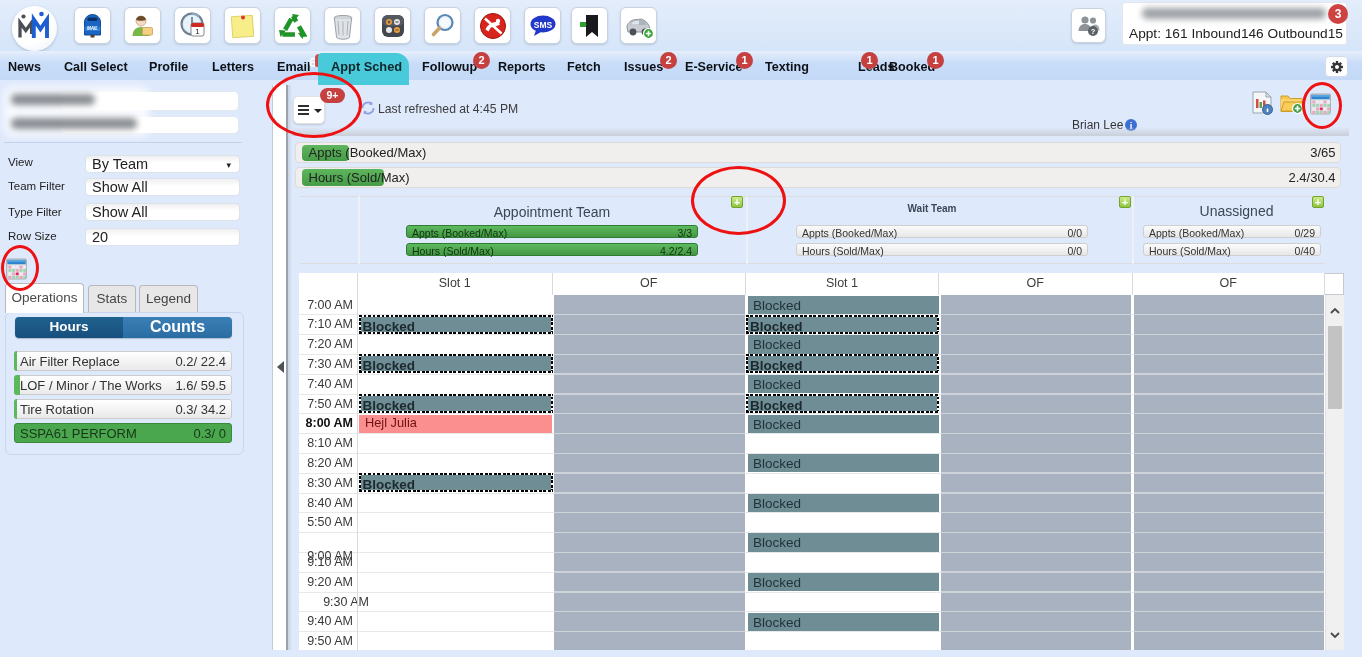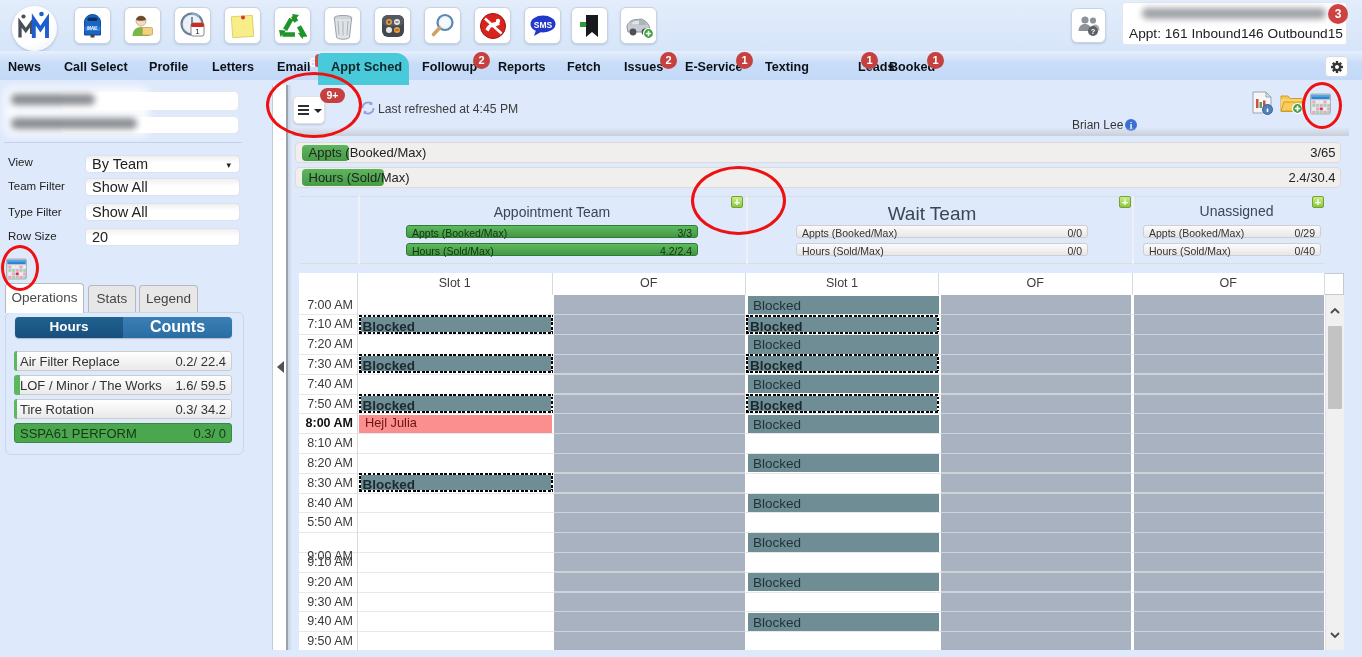--- a/index.html
+++ b/index.html
@@ -352,21 +352,21 @@
     <div class="abs" style="left:295px;top:166.5px;width:1046px;height:21px;background:#f0efed;border:1px solid #dcdbd9;border-radius:4px;">
 <div style="position:absolute;left:5.5px;top:1.5px;width:82px;height:16.5px;background:linear-gradient(#5db55d,#479c47);border-radius:4px;"></div>
 <div style="position:absolute;left:12.5px;top:2px;font-size:13px;color:#222;">Hours (Sold/Max)</div>
 <div style="position:absolute;right:4.5px;top:2px;font-size:13px;color:#222;">2.4/30.4</div>
     </div>
     <div class="abs" style="left:300px;top:196px;width:1025px;height:68px;border-top:1px solid #dcdcdc;border-bottom:1px solid #dcdcdc;"></div>
     <div class="abs" style="left:358px;top:196px;width:1.5px;height:68px;background:#eef2f7;"></div>
     <div class="abs" style="left:746px;top:196px;width:1.5px;height:68px;background:#eef2f7;"></div>
     <div class="abs" style="left:1132px;top:196px;width:1.5px;height:68px;background:#eef2f7;"></div>
     <div class="abs" style="left:358px;top:204px;width:388px;text-align:center;font-size:14px;color:#3b4754;">Appointment Team</div>
-    <div class="abs" style="left:746px;top:203px;width:372px;text-align:center;font-size:19px;color:#3b4754;">Wait Team</div>
+    <div class="abs" style="left:746px;top:203px;width:372px;text-align:center;font-size:10px;color:#3b4754;font-weight:bold;">Wait Team</div>
     <div class="abs" style="left:1140px;top:203px;width:193px;text-align:center;font-size:14px;color:#3b4754;">Unassigned</div>
     <div class="gplus" style="left:731px;top:196px;">+</div>
     <div class="gplus" style="left:1119px;top:196px;">+</div>
     <div class="gplus" style="left:1312px;top:196px;">+</div>
     <div class="tmbar tmgreen" style="left:406px;top:225px;width:292px;">
       <div class="nm">Appts (Booked/Max)</div>
       <div class="vl">3/3</div>
     </div>
     <div class="tmbar tmgreen" style="left:406px;top:243px;width:292px;">
       <div class="nm">Hours (Sold/Max)</div>
@@ -475,21 +475,21 @@
       <div class="timerow" style="left:0;top:102.0px;width:54px;">7:50 AM</div>
       <div class="timerow" style="left:0;top:121.8px;width:54px;font-weight:bold;color:#111;">8:00 AM</div>
       <div class="timerow" style="left:0;top:141.6px;width:54px;">8:10 AM</div>
       <div class="timerow" style="left:0;top:161.4px;width:54px;">8:20 AM</div>
       <div class="timerow" style="left:0;top:181.2px;width:54px;">8:30 AM</div>
       <div class="timerow" style="left:0;top:201.0px;width:54px;">8:40 AM</div>
       <div class="timerow" style="left:0;top:220.8px;width:54px;">5:50 AM</div>
       <div class="timerow" style="left:0;top:254px;width:54px;">9:00 AM</div>
       <div class="timerow" style="left:0;top:260.4px;width:54px;">9:10 AM</div>
       <div class="timerow" style="left:0;top:280.2px;width:54px;">9:20 AM</div>
-      <div class="timerow" style="left:0;top:300.0px;width:54px;">9:30 AM</div>
+      <div class="timerow" style="left:16px;top:300.0px;width:54px;">9:30 AM</div>
       <div class="timerow" style="left:0;top:319.8px;width:54px;">9:40 AM</div>
       <div class="timerow" style="left:0;top:339.6px;width:54px;">9:50 AM</div>
       <div class="abs" style="left:58px;top:0;width:1px;height:355.3px;background:#d8dadc;"></div>
       <div class="blockcell" style="left:449px;top:1.2px;width:190.5px;height:18.1px;">Blocked</div>
       <div class="blockcell" style="left:449px;top:40.8px;width:190.5px;height:18.1px;">Blocked</div>
       <div class="blockcell" style="left:449px;top:80.4px;width:190.5px;height:18.1px;">Blocked</div>
       <div class="blockcell" style="left:449px;top:120.0px;width:190.5px;height:18.1px;">Blocked</div>
       <div class="blockcell" style="left:449px;top:159.6px;width:190.5px;height:18.1px;">Blocked</div>
       <div class="blockcell" style="left:449px;top:199.2px;width:190.5px;height:18.1px;">Blocked</div>
       <div class="blockcell" style="left:449px;top:238.8px;width:190.5px;height:18.1px;">Blocked</div>

